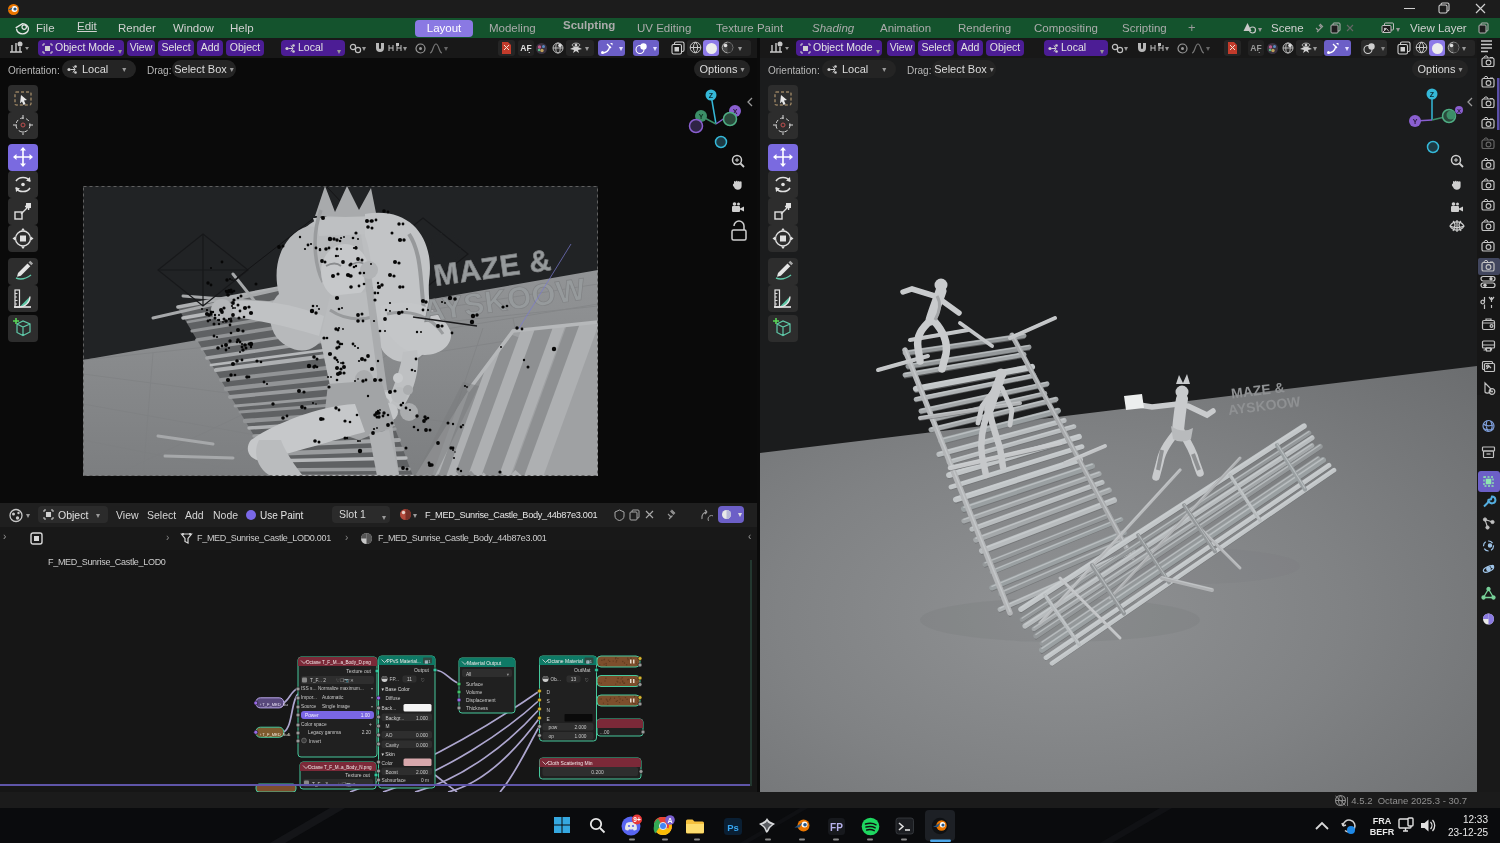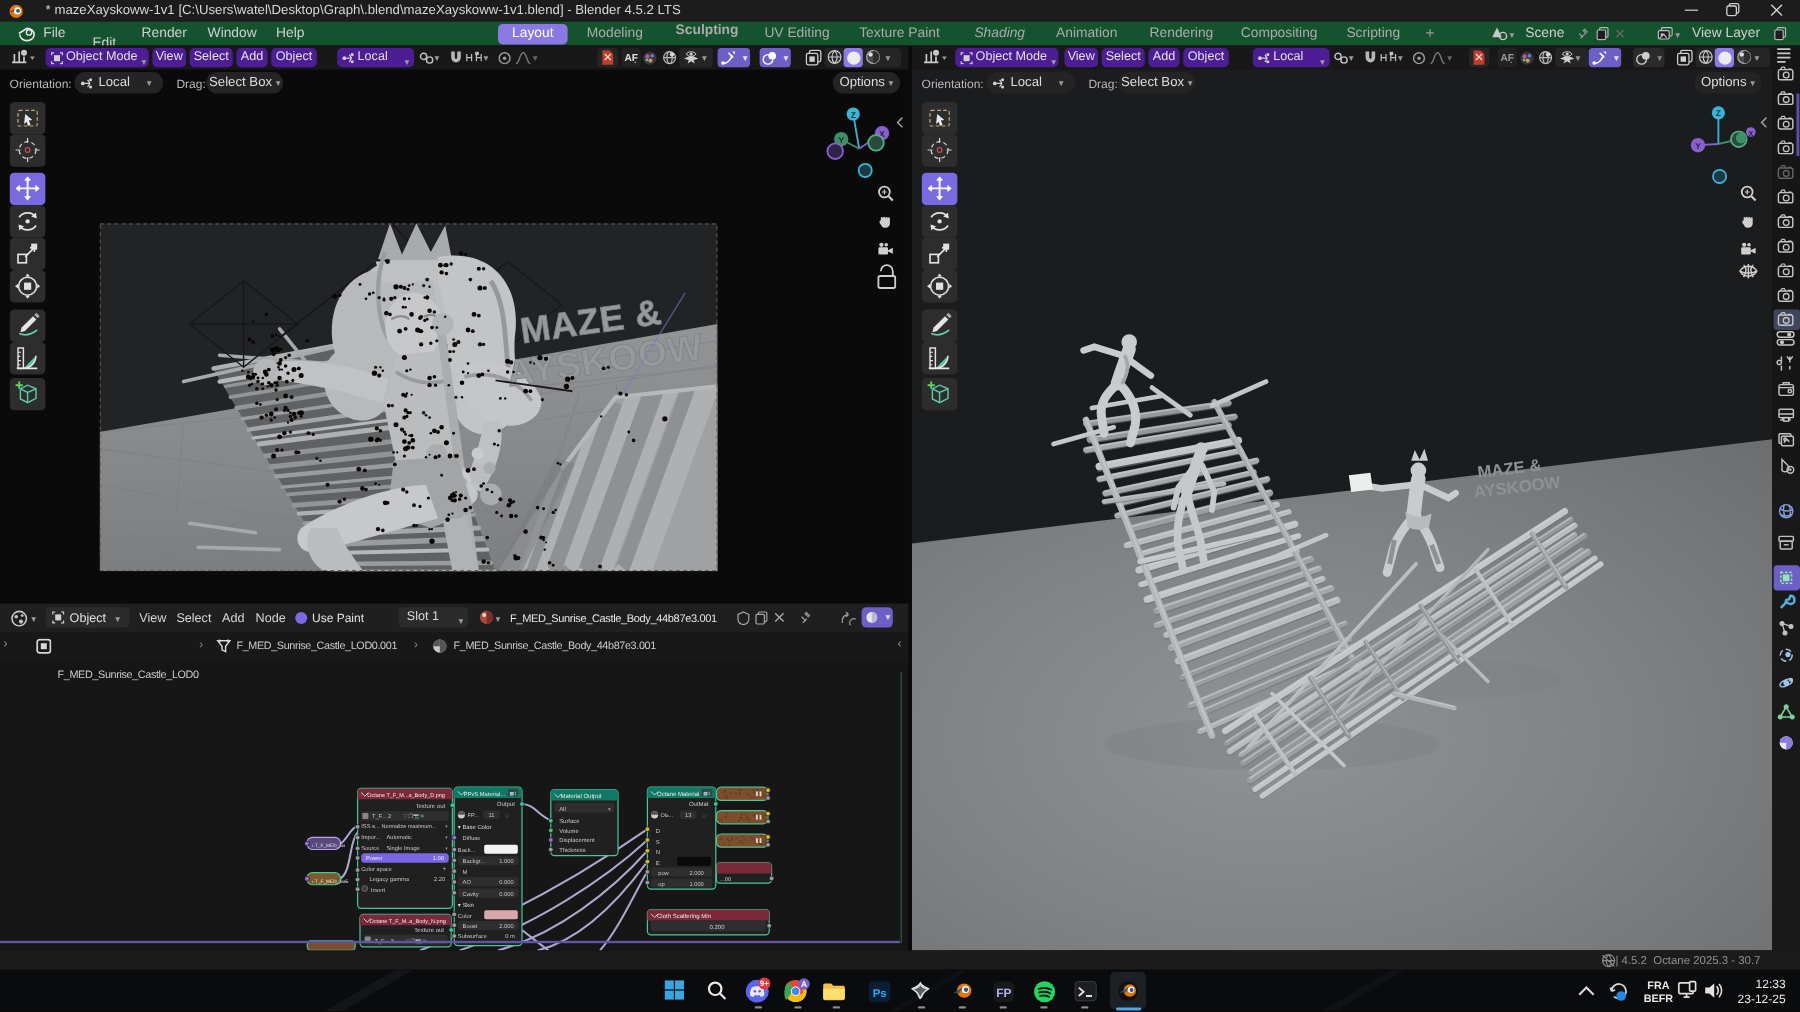--- a/index.html
+++ b/index.html
@@ -76,38 +76,37 @@
     </defs>
   </svg>
 
   <div class="abs" id="titlebar" style="left:0;top:0;width:1500px;height:18px;background:#1c1c1c;">
     <svg class="abs" style="left:7px;top:3px" width="13" height="13" viewBox="0 0 13 13">
       <circle cx="6.5" cy="6.5" r="5.5" fill="#ea7600"></circle>
       <circle cx="7.5" cy="6" r="3" fill="#fff"></circle>
       <circle cx="8" cy="6" r="1.6" fill="#265787"></circle>
       <path d="M1 7 L6 4 L4 7 Z" fill="#265787"></path>
     </svg>
-    <div class="abs" style="left:38px;top:3px;color:#d6d6d6;font-size:11px;white-space:nowrap;">* mazeXayskoww-1v1 [C:\Users\watel\Desktop\Graph\.blend\mazeXayskoww-1v1.blend] - Blender 4.5.2 LTS</div>
     <div class="abs" style="left:1404px;top:8px;width:11px;height:1px;background:#cfcfcf;"></div>
     <svg class="abs" style="left:1438px;top:2px" width="12" height="12" viewBox="0 0 12 12">
         <rect x="3" y="1" width="8" height="8" rx="1.5" fill="none" stroke="#cfcfcf" stroke-width="1.1"></rect>
         <rect x="1" y="3" width="8" height="8" rx="1.5" fill="#1c1c1c" stroke="#cfcfcf" stroke-width="1.1"></rect>
       </svg>
     <svg class="abs" style="left:1475px;top:3px" width="11" height="11" viewBox="0 0 11 11">
         <path d="M1 1 L10 10 M10 1 L1 10" stroke="#cfcfcf" stroke-width="1.2"></path>
       </svg>
   </div>
 
   <div class="abs" id="menubar" style="left:0;top:18px;width:1500px;height:20px;background:#14532d;">
     <svg class="abs" style="left:14px;top:2px" width="17" height="15" viewBox="0 0 20 17">
       <path d="M3 10 a7 6 0 1 0 7 -6 l-8 5" fill="none" stroke="#e8e8e8" stroke-width="1.6"></path>
       <circle cx="12" cy="8" r="2.6" fill="none" stroke="#e8e8e8" stroke-width="1.4"></circle>
     </svg>
     <div class="abs txt" style="left:36px;top:4px;">File</div>
-    <div class="abs txt" style="left:77px;top:12px;text-decoration:underline;">Edit</div>
+    <div class="abs txt" style="left:77px;top:2px;text-decoration:underline;">Edit</div>
     <div class="abs txt" style="left:118px;top:4px;">Render</div>
     <div class="abs txt" style="left:173px;top:4px;">Window</div>
     <div class="abs txt" style="left:230px;top:4px;">Help</div>
     <div class="abs" style="left:415px;top:2px;width:58px;height:17px;background:#8a79e3;border-radius:4px;color:#fff;font-size:11.5px;text-align:center;line-height:16px;">Layout</div>
     <div class="abs txt" style="left:489px;top:4px;color:#ababab;">Modeling</div>
     <div class="abs txt" style="left:563px;top:1px;color:#ababab;font-weight:bold;">Sculpting</div>
     <div class="abs txt" style="left:637px;top:4px;color:#ababab;">UV Editing</div>
     <div class="abs txt" style="left:716px;top:4px;color:#ababab;text-align:center;">Texture Paint</div>
     <div class="abs txt" style="left:812px;top:4px;color:#ababab;font-style:italic;">Shading</div>
     <div class="abs txt" style="left:880px;top:4px;color:#ababab;">Animation</div>

